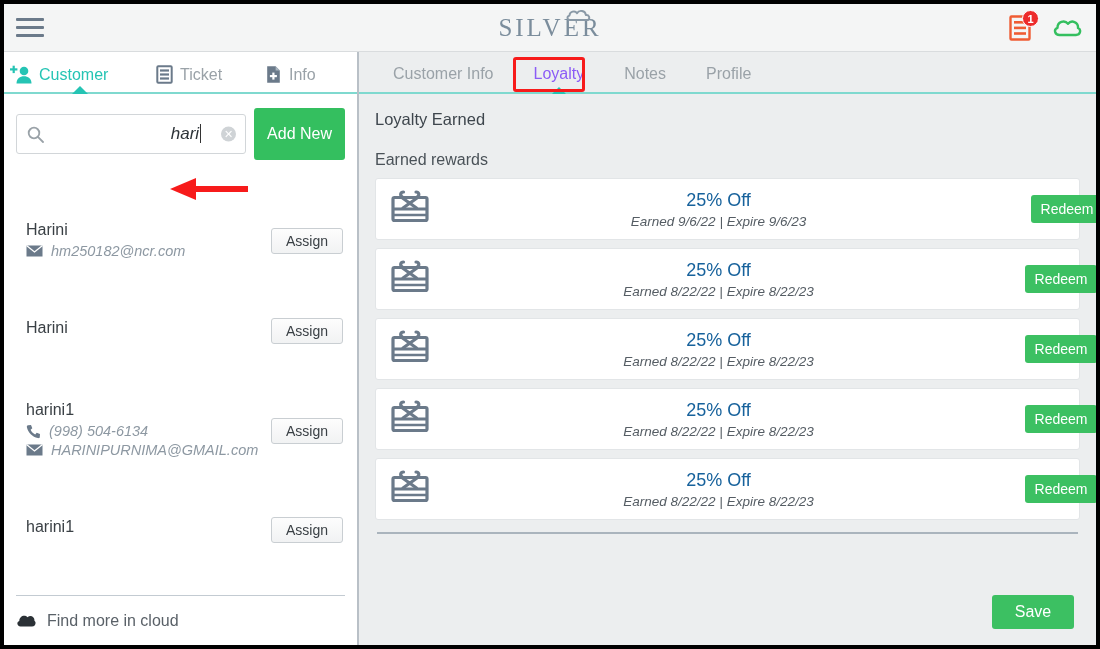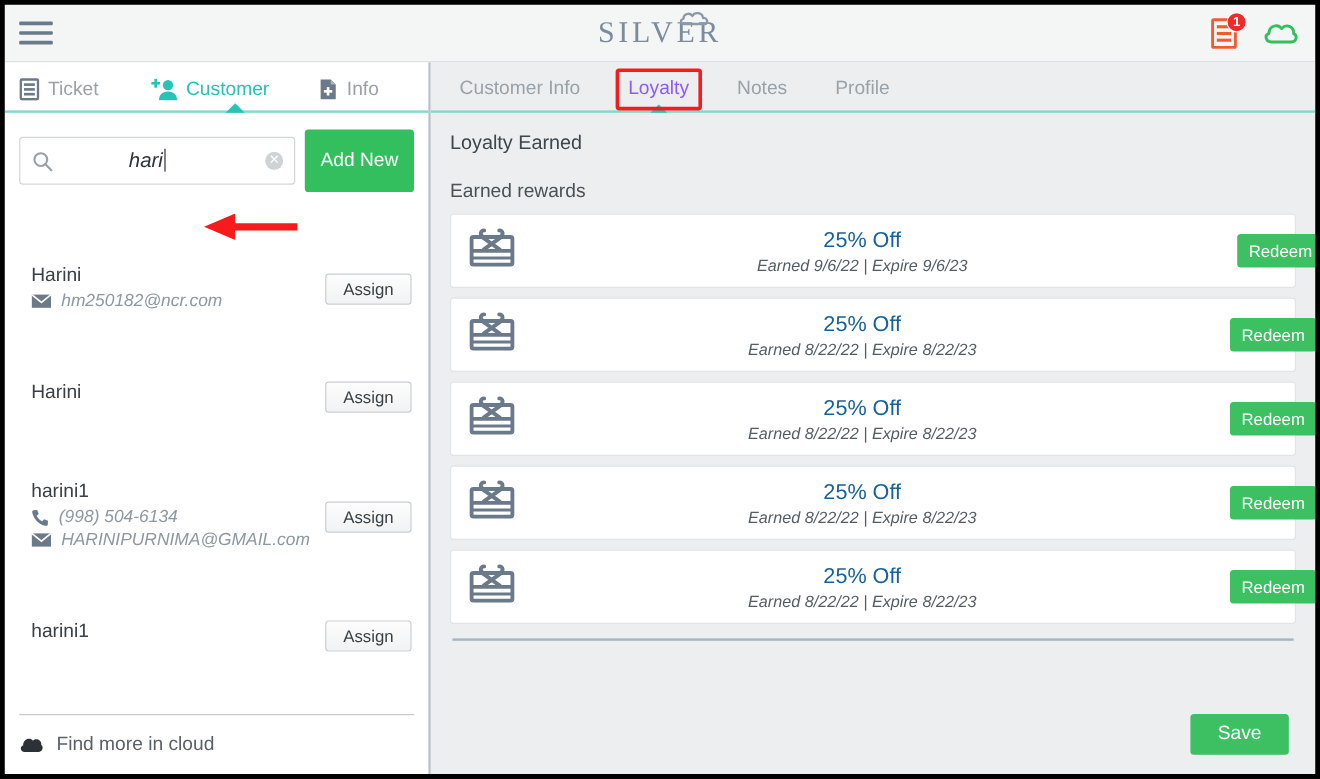--- a/index.html
+++ b/index.html
@@ -114,21 +114,21 @@
     height: 40px;
     border: 1px solid #d2d6d9;
     border-radius: 3px;
     background: #fff;
     display: flex; align-items: center;
     padding: 0 10px;
     position: relative;
   }
   .searchbox .sval {
     flex: 1;
-    text-align: center;
+    text-align: right;
     font-style: italic;
     font-size: 17px;
     color: #2d3338;
     padding-right: 34px;
     position: relative;
   }
   .caretbar {
     display: inline-block;
     width: 1px; height: 19px;
     background: #333;
@@ -196,21 +196,21 @@
     flex: 1; height: 100%;
     background: #eceeef;
     display: flex; flex-direction: column;
     position: relative;
   }
   .rtabs {
     height: 42px;
     background: #eceeef;
     border-bottom: 2px solid #7fd9cf;
     display: flex; align-items: flex-end;
-    padding-left: 4px;
+    padding-left: 14px;
     position: relative;
   }
   .rtab {
     font-size: 16px; color: #9aa2a8;
     padding: 0 20px 9px 20px;
     cursor: pointer; position: relative;
   }
   .rtab.active { color: #8b5cf6; }
   .rtab .caret {
     position: absolute; bottom: -2px; left: 50%;
@@ -310,39 +310,39 @@
         <path d="M7.5 18 C3 18 1.2 12.5 5.5 10.8 C5.4 4.8 12.5 2.3 16 6.8 C19.5 2.5 26.5 5 26 11 C29.5 12.5 28.5 18 24 18 Z" fill="none" stroke="#34bf5f" stroke-width="2.4" stroke-linecap="round" stroke-linejoin="round"></path>
       </svg>
     </div>
   </div>
 
   <div class="body">
 
     <div class="left">
 
       <div class="ltabs">
-        <div class="ltab t1">
-          <svg width="17" height="19" viewBox="0 0 17 19">
-            <rect x="1.3" y="1.3" width="14.4" height="16.4" rx="1" fill="none" stroke="#6b7a8a" stroke-width="2"></rect>
-            <rect x="4" y="4.4" width="9" height="2.2" fill="#6b7a8a"></rect>
-            <rect x="4" y="8.4" width="9" height="2.2" fill="#6b7a8a"></rect>
-            <rect x="4" y="12.4" width="9" height="2.2" fill="#6b7a8a"></rect>
-          </svg>
-          <span>Ticket</span>
-        </div>
-
         <div class="ltab t2 active">
           <svg width="22" height="19" viewBox="0 0 22 19">
             <circle cx="14" cy="6" r="4.3" fill="#25c4b4"></circle>
             <path d="M6.5 18.5 C6.5 13.6 10 11.3 14 11.3 C18 11.3 21.5 13.6 21.5 18.5 Z" fill="#25c4b4"></path>
             <rect x="0" y="3.3" width="7.4" height="2.2" fill="#25c4b4"></rect>
             <rect x="2.6" y="0.7" width="2.2" height="7.4" fill="#25c4b4"></rect>
           </svg>
           <span>Customer</span>
           <span class="caret"></span>
+        </div>
+
+        <div class="ltab t1">
+          <svg width="17" height="19" viewBox="0 0 17 19">
+            <rect x="1.3" y="1.3" width="14.4" height="16.4" rx="1" fill="none" stroke="#6b7a8a" stroke-width="2"></rect>
+            <rect x="4" y="4.4" width="9" height="2.2" fill="#6b7a8a"></rect>
+            <rect x="4" y="8.4" width="9" height="2.2" fill="#6b7a8a"></rect>
+            <rect x="4" y="12.4" width="9" height="2.2" fill="#6b7a8a"></rect>
+          </svg>
+          <span>Ticket</span>
         </div>
 
         <div class="ltab t3">
           <svg width="16" height="19" viewBox="0 0 16 19">
             <path d="M1.2 1.2 H9.6 L13.8 5.4 V17.8 H1.2 Z" fill="#6b7a8a"></path>
             <path d="M9.6 1.2 V5.4 H13.8 Z" fill="#aab6c0"></path>
             <rect x="6.3" y="7.6" width="2.2" height="7" fill="#fff"></rect>
             <rect x="3.9" y="10" width="7" height="2.2" fill="#fff"></rect>
           </svg>
           <span>Info</span>

